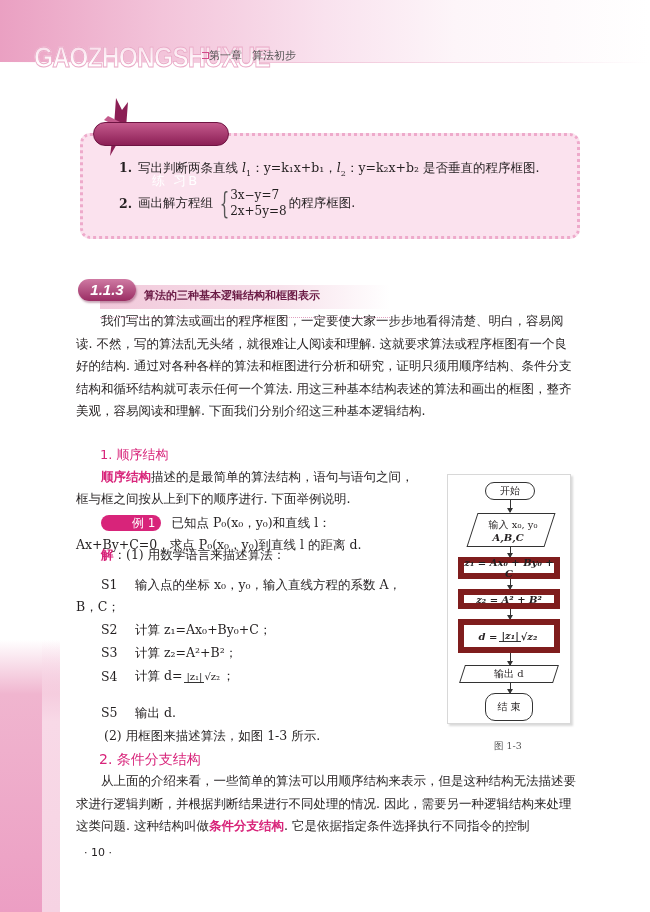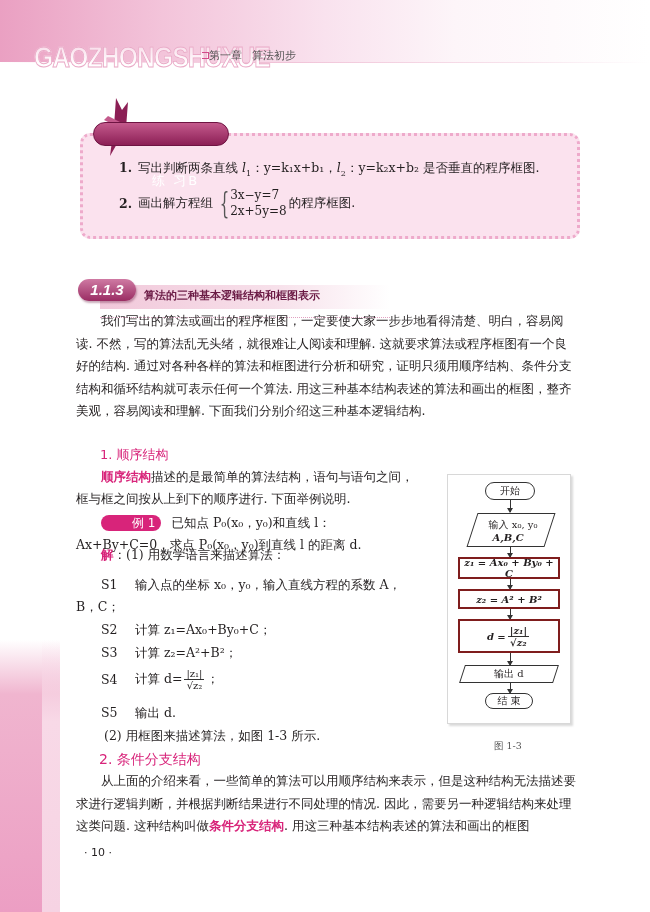--- a/index.html
+++ b/index.html
@@ -110,30 +110,30 @@
   .sol-line .label { color: #d8247a; font-weight: bold; font-family: "DejaVu Sans", sans-serif; }
   .step-tag { display: inline-block; width: 34px; }
   .s-line { top: 547px; }
   .s1 { top: 577px; }
   .s1b { left: 76px; top: 599px; }
   .s2 { top: 622px; }
   .s3 { top: 645px; }
   .s4 { top: 668px; display: flex; align-items: center; }
   .s5 { top: 705px; }
   .s6 { top: 728px; left: 104px; }
-  .frac { display: inline-flex; flex-direction: column; align-items: center; font-size: 10px; margin: 0 2px; vertical-align: middle; }
+  .frac { display: inline-flex; align-items: center; font-size: 10px; margin: 0 2px; vertical-align: middle; }
   .frac .num { border-bottom: 1px solid #333; padding: 0 2px; }
   i { font-style: italic; }
   sub, sup { font-size: 8px; }
 
   
   .flow-box { position: absolute; left: 447px; top: 474px; width: 124px; height: 250px; background: #fff; border: 1px solid #d8d8d8; box-shadow: 2px 2px 2px rgba(0,0,0,0.15); }
   .fc { position: absolute; font-size: 10px; color: #231f20; display: flex; align-items: center; justify-content: center; text-align: center; }
   .fc-term { border: 1px solid #333; border-radius: 10px; }
-  .fc-proc { border: 2px solid #7f1d1d; }
+  .fc-proc { border: 6px solid #7f1d1d; }
   .fc-io { border: 1px solid #333; transform: skewX(-18deg); }
   .fc-io > span { transform: skewX(18deg); display: block; }
   .fc-arrow { position: absolute; width: 1px; background: #333; }
   .fc-arrow::after { content: ""; position: absolute; left: -3px; bottom: -1px; border-left: 3.5px solid transparent; border-right: 3.5px solid transparent; border-top: 5px solid #333; }
   .fig-caption { position: absolute; left: 494px; top: 740px; font-size: 9.5px; color: #555; }
 
   .cond-par { top: 770px; left: 76px; width: 506px; text-indent: 25px; }
 
   .page-num { position: absolute; left: 84px; top: 846px; font-family: "DejaVu Sans", sans-serif; font-size: 11px; color: #231f20; }
 </style>
@@ -236,23 +236,23 @@
     <span class="frac">
       <span class="num">|z₁|</span>
       <span>√z₂</span>
     </span>
   </div>
   <div class="fc-arrow" style="left:62px;top:178px;height:12px;"></div>
   <div class="fc fc-io" style="left:14px;top:190px;width:94px;height:18px;">
     <span>输出   d</span>
   </div>
   <div class="fc-arrow" style="left:62px;top:208px;height:10px;"></div>
-  <div class="fc fc-term" style="left:37px;top:218px;width:48px;height:16px;">结  束</div>
+  <div class="fc fc-term" style="left:37px;top:218px;width:48px;height:28px;">结  束</div>
 </div>
 <div class="fig-caption">图 1-3</div>
 
 <div class="subhead sub2">2. 条件分支结构</div>
 <div class="para cond-par">
-  <span>从上面的介绍来看，一些简单的算法可以用顺序结构来表示，但是这种结构无法描述要求进行逻辑判断，并根据判断结果进行不同处理的情况. 因此，需要另一种逻辑结构来处理这类问题. 这种结构叫做</span><span class="hl">条件分支结构</span><span>. 用这三种基本结构表述的算法和画出的框图</span>
+  <span>从上面的介绍来看，一些简单的算法可以用顺序结构来表示，但是这种结构无法描述要求进行逻辑判断，并根据判断结果进行不同处理的情况. 因此，需要另一种逻辑结构来处理这类问题. 这种结构叫做</span><span class="hl">条件分支结构</span><span>. 它是依据指定条件选择执行不同指令的控制</span>
 </div>
 
 <div class="left-strip"></div>
 <div class="page-num">·  10  ·</div>
 
 </body></html>

